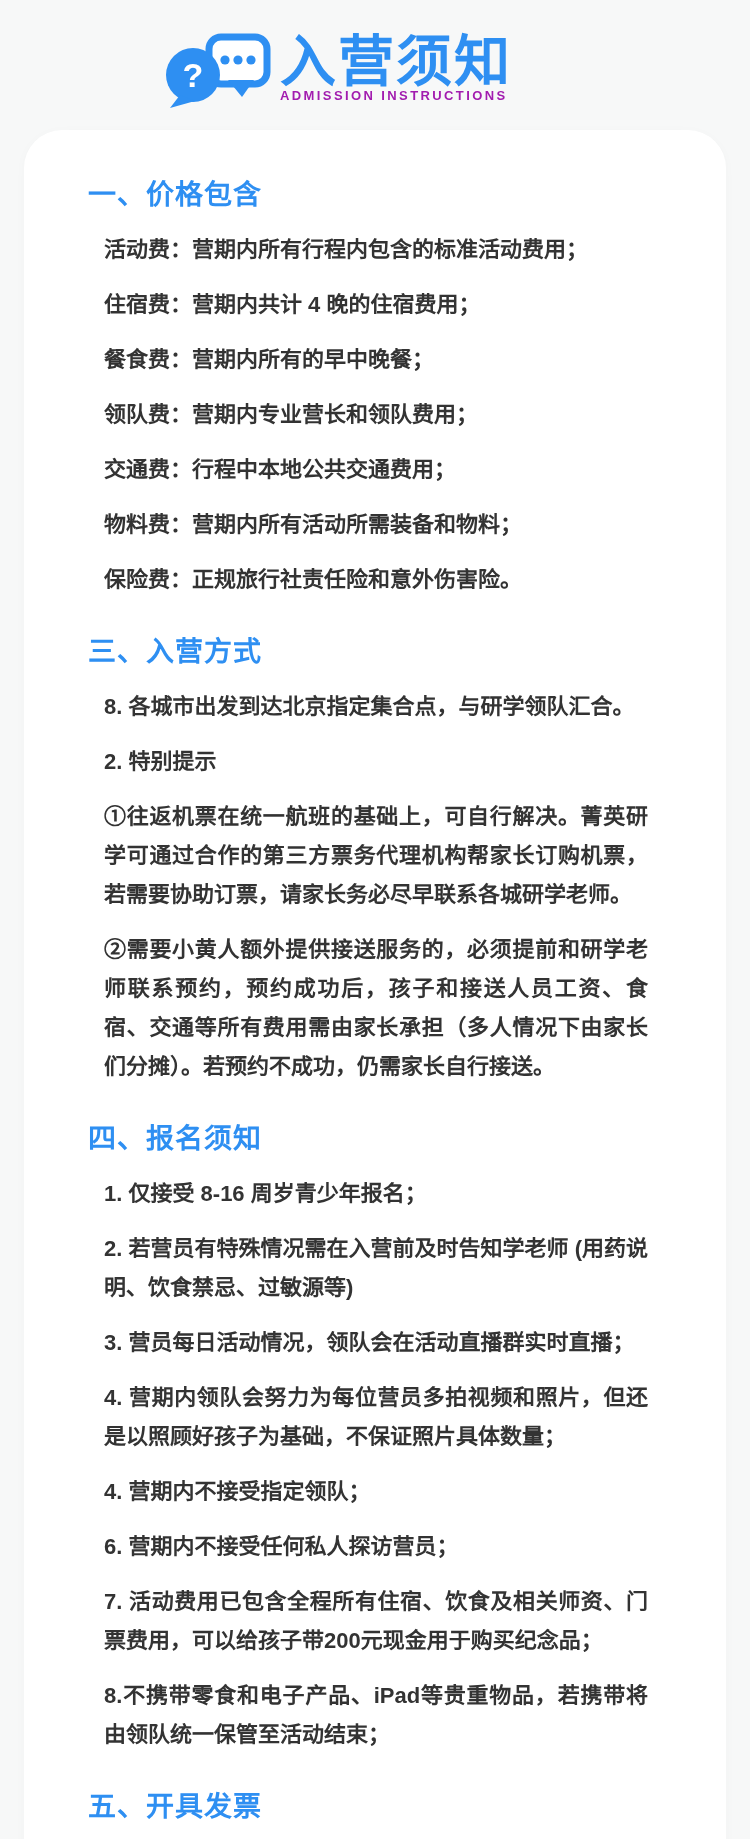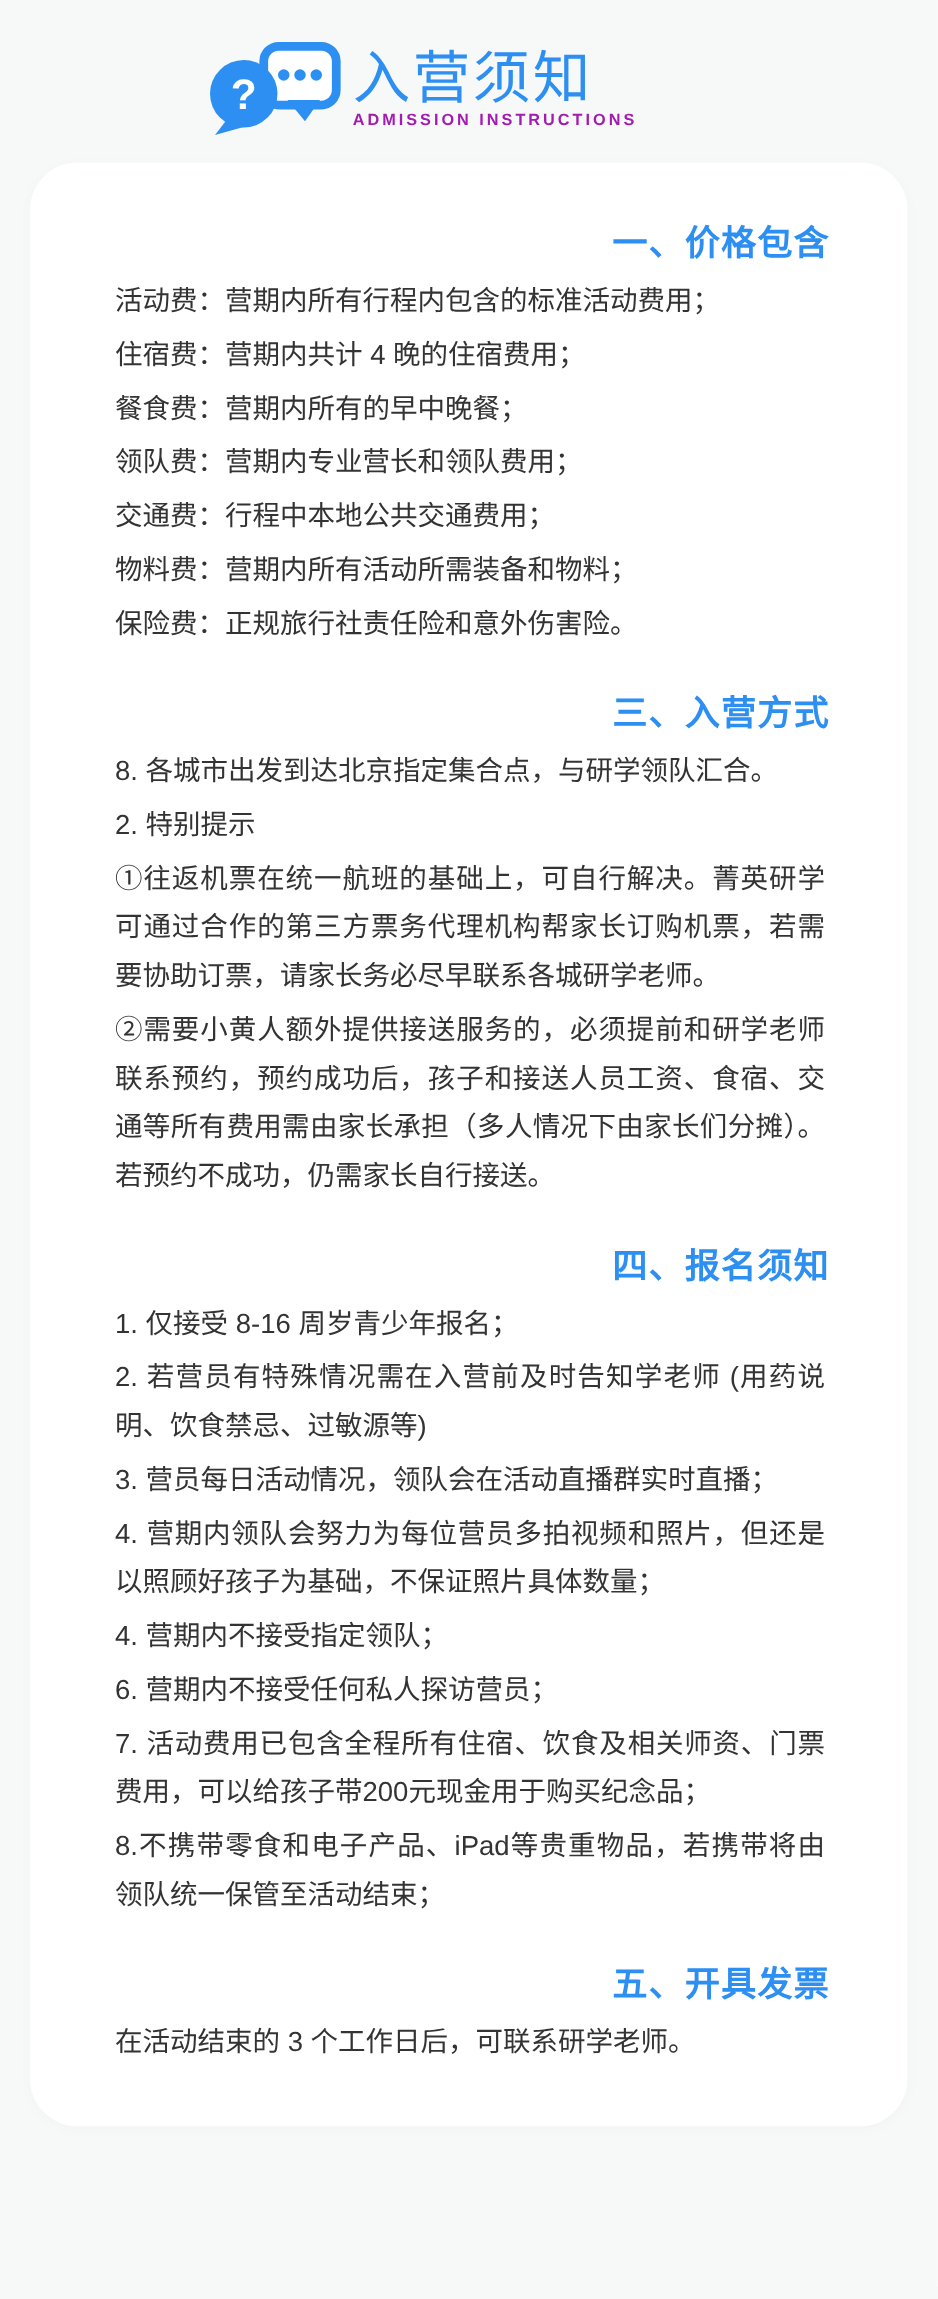--- a/index.html
+++ b/index.html
@@ -32,23 +32,23 @@
     flex: 0 0 auto;
     margin-top: 0;
   }
   .brand-text {
     display: flex;
     flex-direction: column;
     padding-top: 6px;
   }
   .brand-title {
     margin: 0;
-    font-size: 46px;
+    font-size: 56px;
     line-height: 48px;
-    font-weight: normal;
+    font-weight: bold;
     color: #2e8ff2;
     letter-spacing: 2px;
   }
   .brand-subtitle {
     margin-top: 2px;
     font-size: 13px;
     font-weight: bold;
     letter-spacing: 2.4px;
     color: #a21caf;
   }
@@ -61,32 +61,32 @@
     box-shadow: 0 2px 12px rgba(0,0,0,0.025);
     box-sizing: border-box;
   }
   .section-heading {
     margin: 33px 0 7px 0;
     font-size: 28px;
     line-height: 39px;
     font-weight: bold;
     color: #2e8ff2;
     letter-spacing: 1px;
-    text-align: right;
   }
   .card section:first-child .section-heading {
     margin-top: 0;
   }
   .section-paragraph {
-    margin: 4px;
+    margin: 16px;
     font-size: 22px;
     line-height: 39px;
     color: #333333;
     text-align: justify;
     text-justify: inter-ideograph;
+    font-weight: bold;
   }
 </style>
 </head>
 <body>
 
 <div class="page">
 
   <header class="page-header">
     <div class="brand">
 

